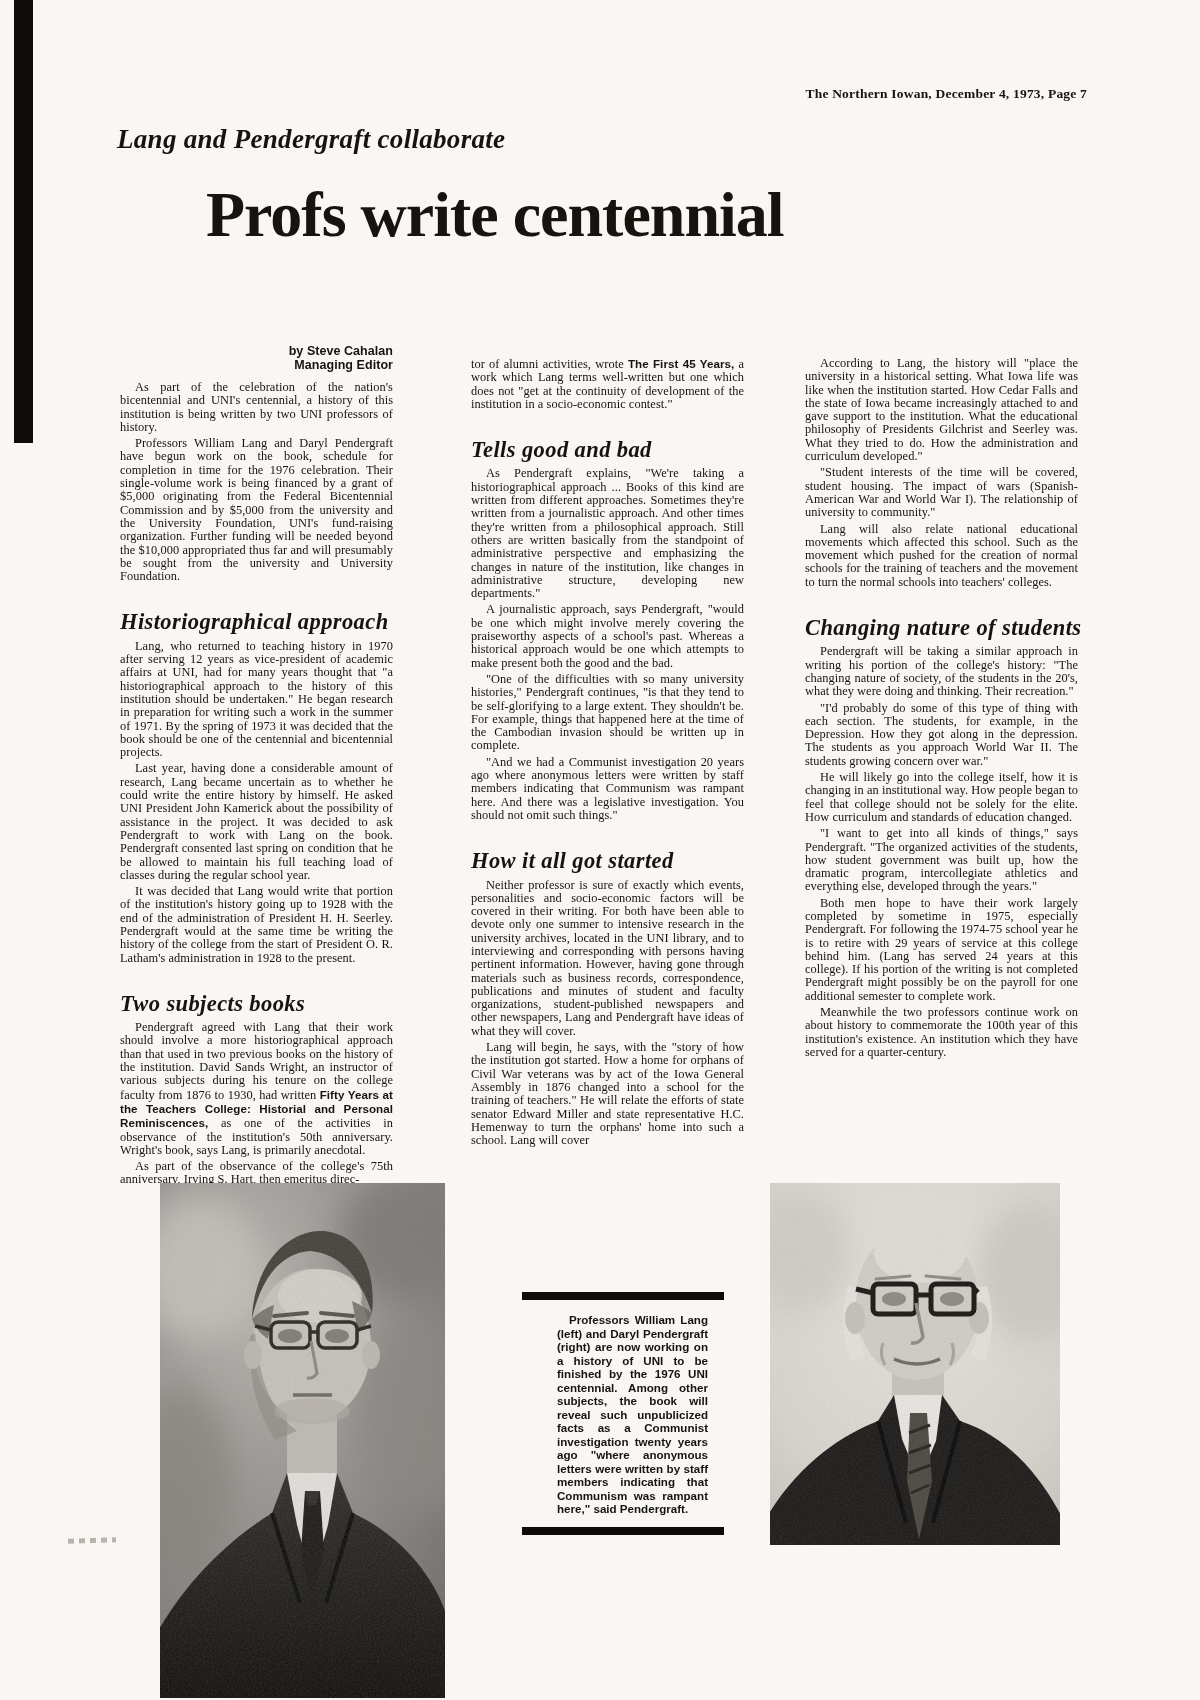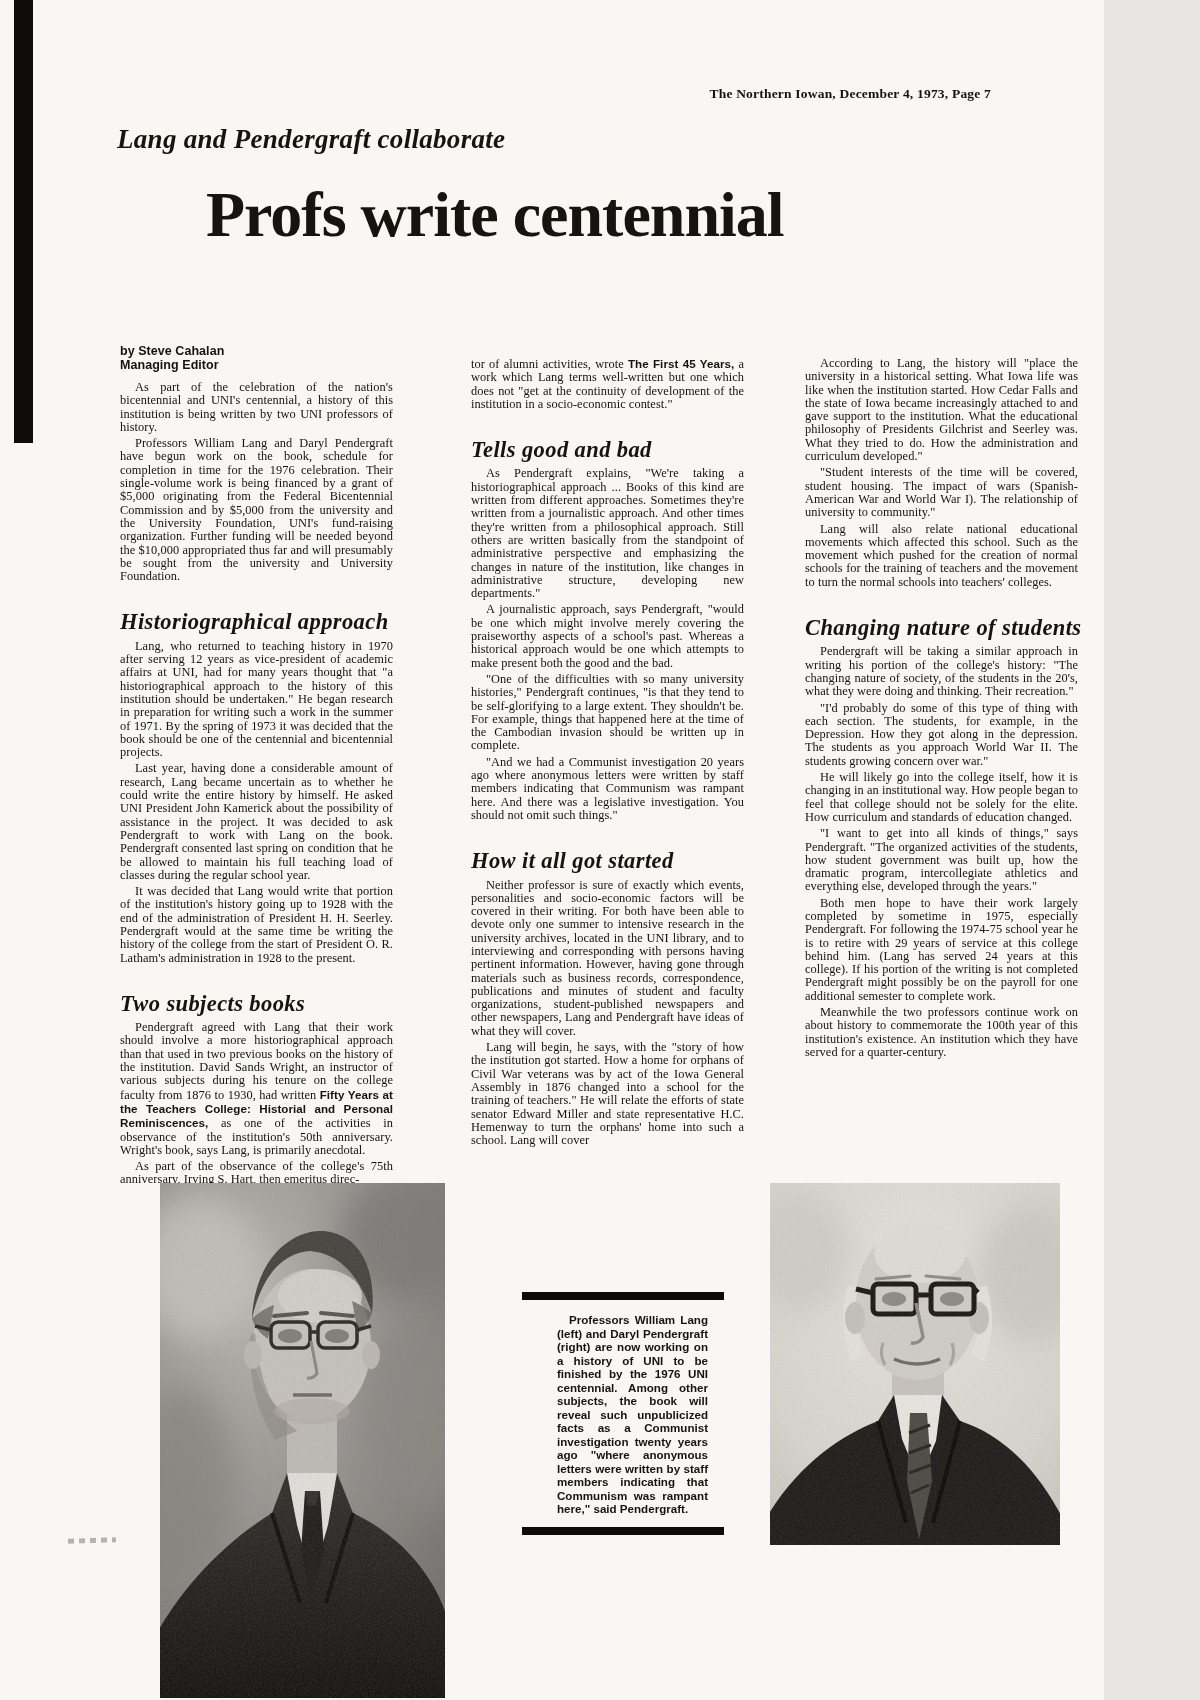--- a/index.html
+++ b/index.html
@@ -1,37 +1,37 @@
 <!DOCTYPE html>
 <html><head>
 <meta charset="utf-8">
 <style>
   html,body{margin:0;padding:0;background:#e8e6e2;}
-  .page{position:relative;width:1104px;height:1700px;background:#f8f7f3;color:#16140f;
+  .page{position:relative;width:1200px;height:1700px;background:#f8f7f3;color:#16140f;
         font-family:"Liberation Serif", serif;overflow:hidden;}
 
   .masthead{position:absolute;top:86px;right:113px;font-size:13.5px;font-weight:bold;
             letter-spacing:0.2px;}
 
   .scan-bar{position:absolute;left:14px;top:0;width:19px;height:443px;background:#0e0d0b;}
   .scan-smudge{position:absolute;left:68px;top:1538px;width:48px;height:5px;
                background:repeating-linear-gradient(90deg,#9a968f 0 6px,transparent 6px 11px);
                opacity:.7;transform:rotate(-2deg);}
 
   .kicker{position:absolute;left:117px;top:124px;font-size:27px;font-weight:bold;font-style:italic;
           letter-spacing:0.3px;}
   .headline{position:absolute;left:206px;top:178px;font-size:64px;font-weight:bold;
             letter-spacing:-1px;white-space:nowrap;}
 
   .col{position:absolute;width:273px;text-align:justify;font-size:12.4px;line-height:13.3px;
        letter-spacing:0.05px;}
   .col p{margin:0 0 3px 0;text-indent:15px;}
   .col p.noindent{text-indent:0;}
   .byline{font-family:"Liberation Sans", sans-serif;font-weight:bold;font-size:12.5px;
-          line-height:14px;text-align:left;margin:0 0 9px 0;}
+          line-height:14px;text-align:right;margin:0 0 9px 0;}
   h2.section{font-size:22.5px;font-weight:bold;font-style:italic;letter-spacing:0.4px;
              margin:32px 0 11px 0;white-space:nowrap;text-align:left;text-indent:0;}
   .b-run{font-family:"Liberation Sans", sans-serif;font-weight:bold;font-size:11.6px;}
 
   #col1{left:120px;top:344px;}
   #col2{left:471px;top:357px;}
   #col3{left:805px;top:357px;}
 
   .figure{position:absolute;}
   #fig-left{left:160px;top:1183px;width:285px;height:515px;}

